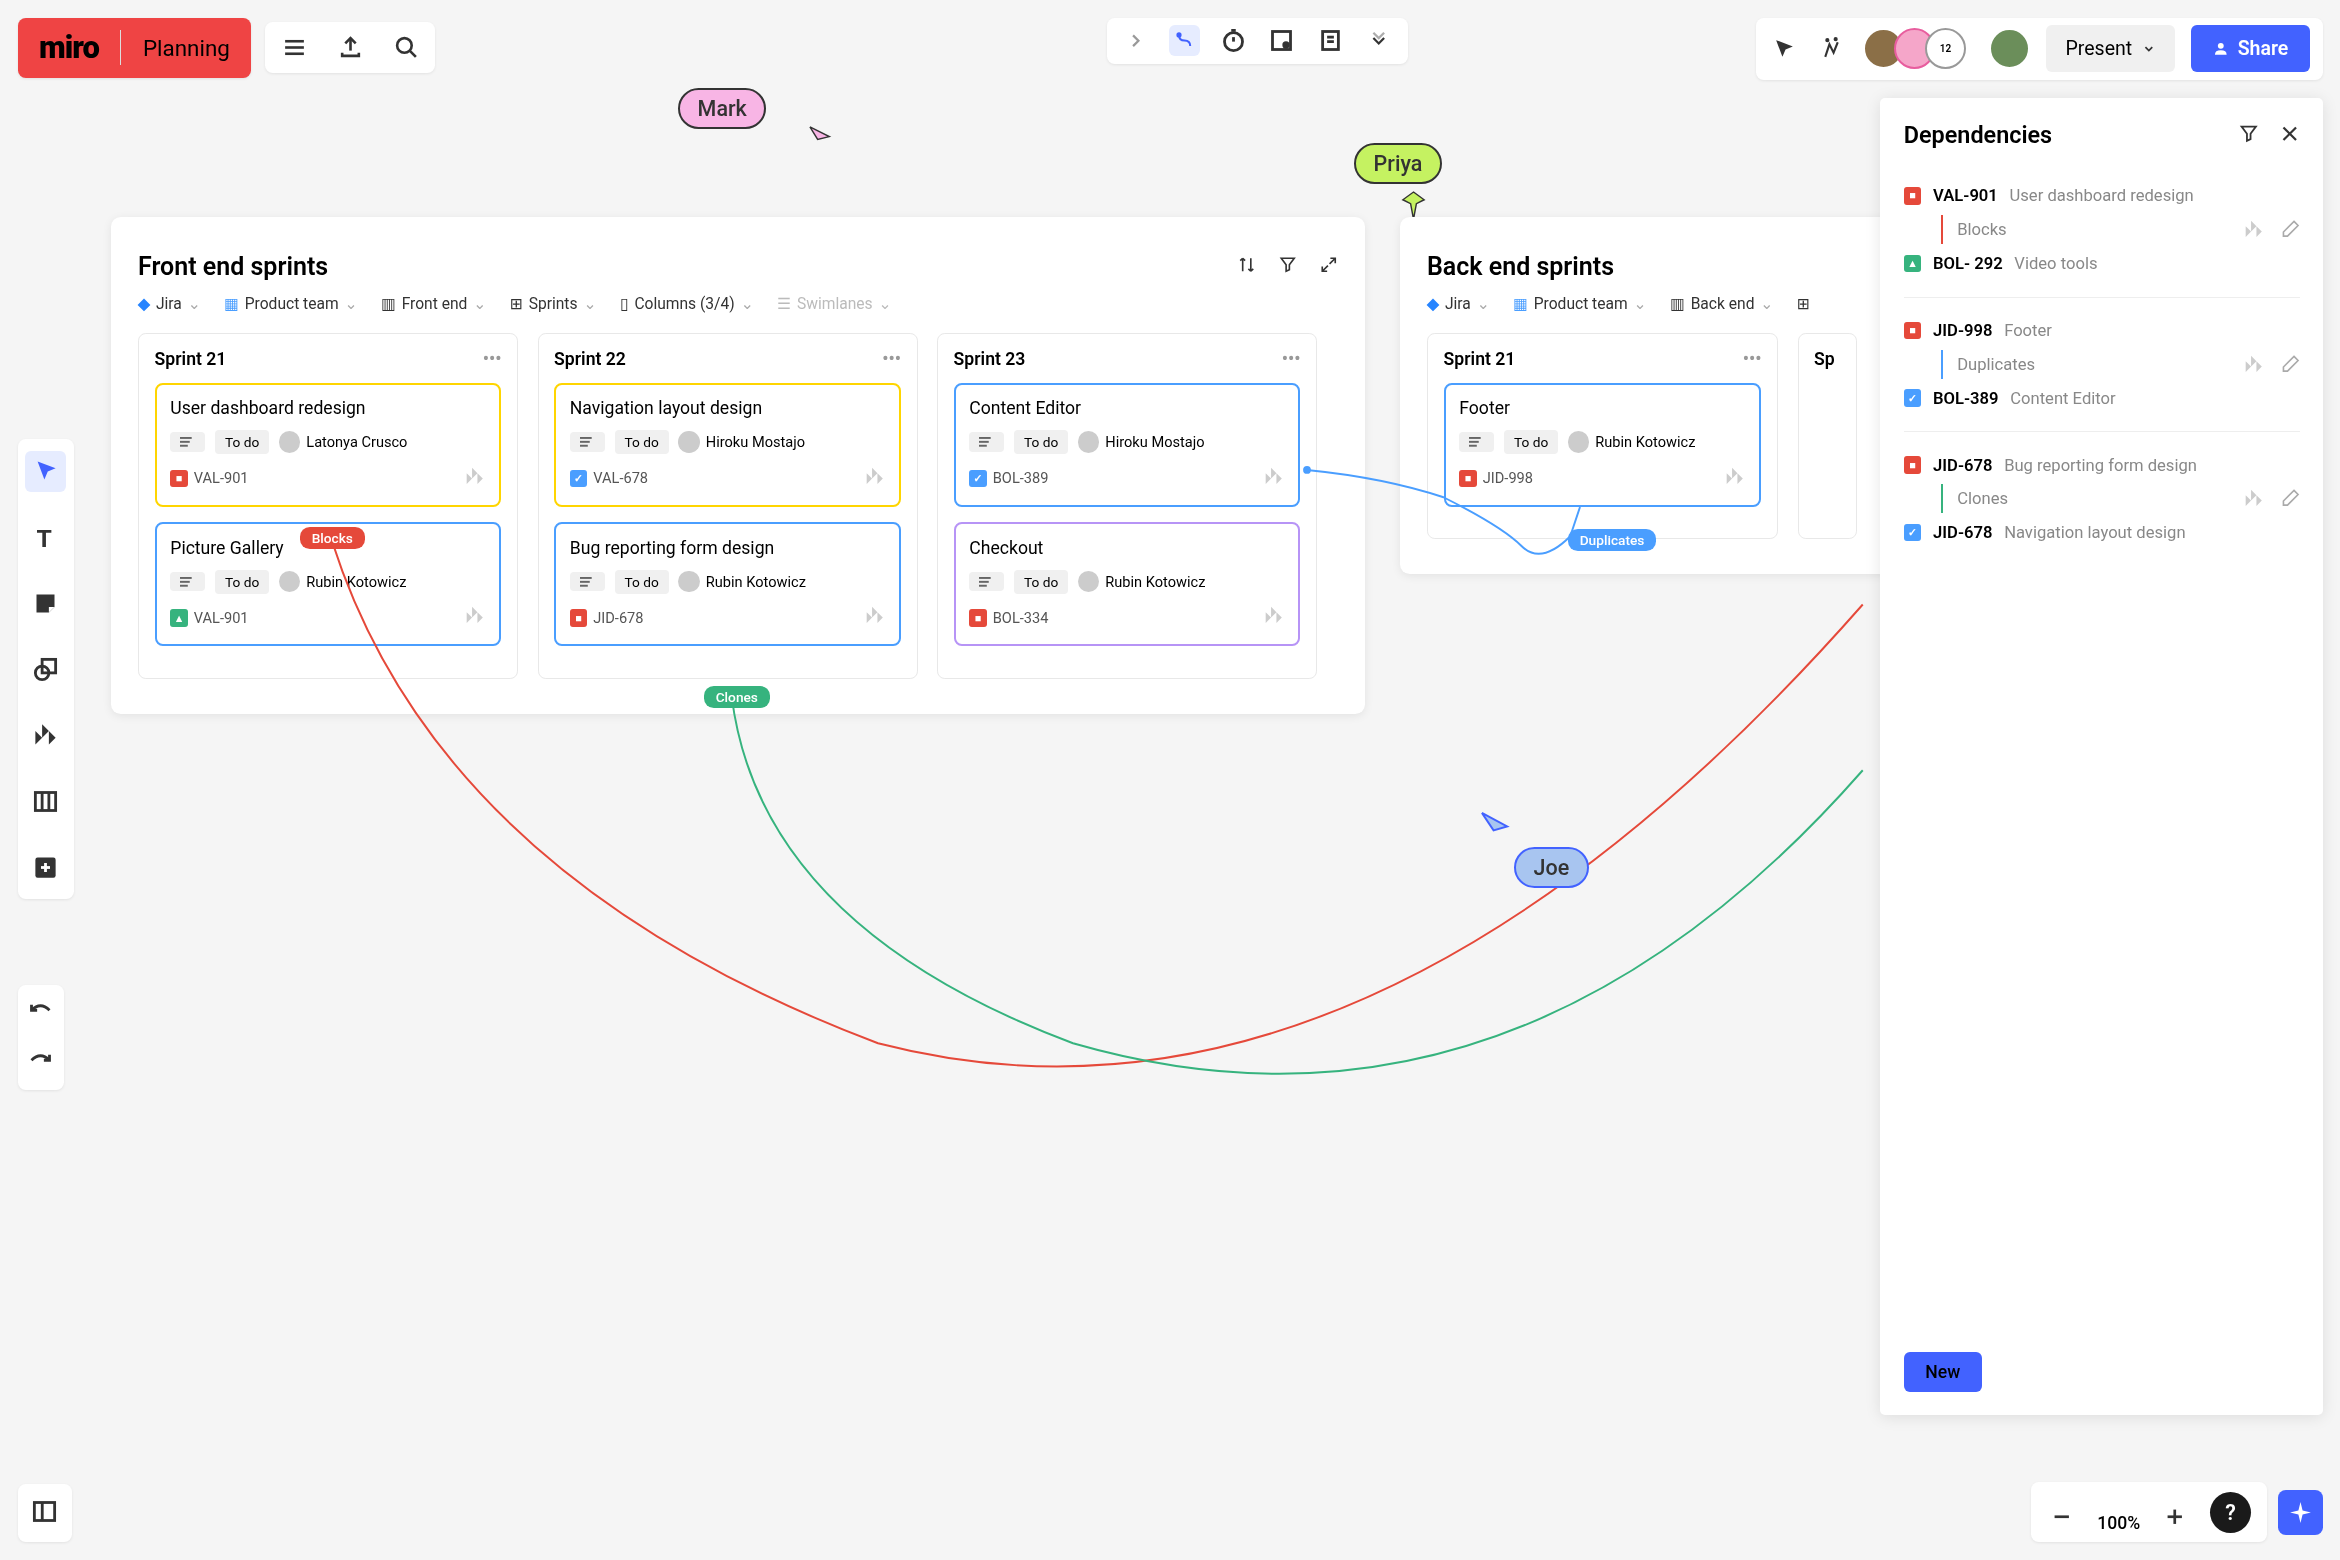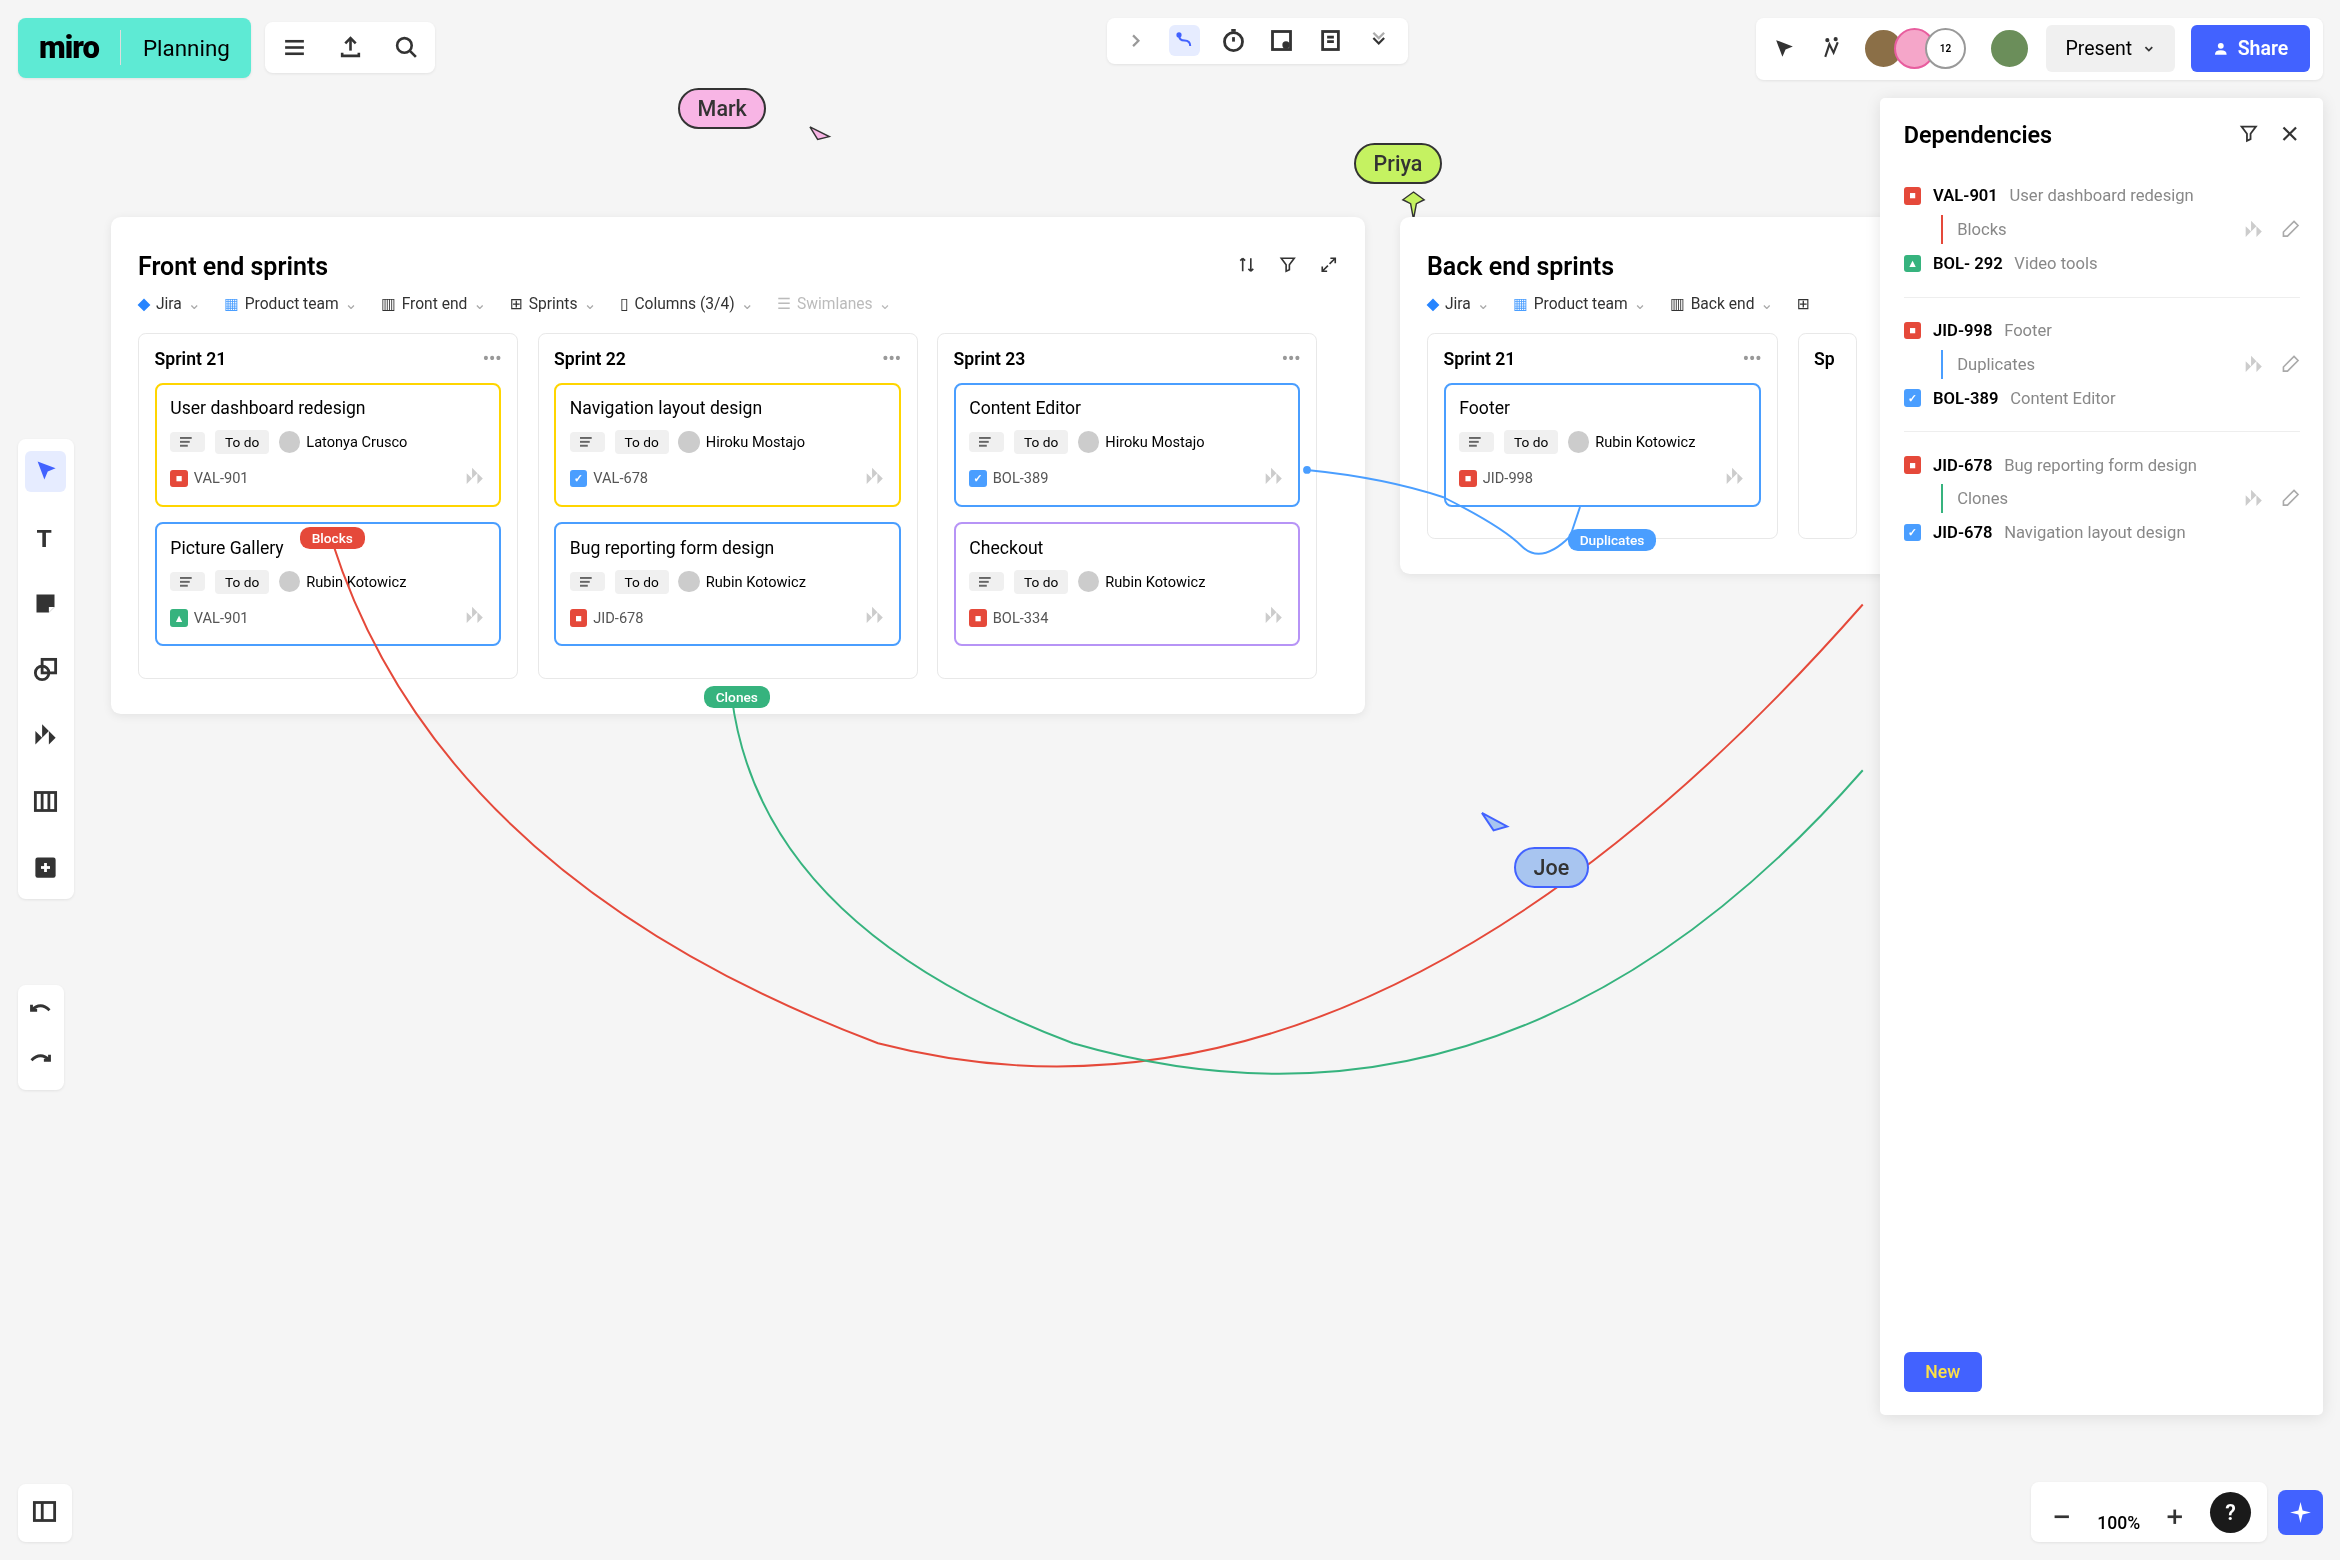--- a/index.html
+++ b/index.html
@@ -1,18 +1,18 @@
 <!DOCTYPE html>
 <html><head>
 <meta charset="utf-8">
 <style>
 *{box-sizing:border-box;margin:0;padding:0;font-family:-apple-system,BlinkMacSystemFont,"Segoe UI",Roboto,sans-serif}
 body{background:#f5f5f5;width:2341px;height:1560px;position:relative;overflow:hidden}
 .topbar{position:absolute;top:17.6px;left:17.6px;display:flex;gap:13.7px;align-items:center}
-.logo-group{background:#5eead4;border-radius:7.8px;padding:11.7px 21.5px;display:flex;align-items:center;gap:21.5px;box-shadow:0 1px 2.9px rgba(0,0,0,0.08)}
+.logo-group{background:#ef4444;border-radius:7.8px;padding:11.7px 21.5px;display:flex;align-items:center;gap:21.5px;box-shadow:0 1px 2.9px rgba(0,0,0,0.08)}
 .logo{font-weight:900;font-size:31px;letter-spacing:-1px}
 .divider{width:1px;height:35px;background:#ddd}
 .board-name{font-size:22.4px;font-weight:400}
 .topbar-tools{background:#fff;border-radius:7.8px;padding:9.8px 13.7px;display:flex;gap:25px;box-shadow:0 1px 2.9px rgba(0,0,0,0.08)}
 .icon-btn{width:31px;height:31px;display:flex;align-items:center;justify-content:center;cursor:pointer;border-radius:5.9px}
 .center-toolbar{position:absolute;top:17.6px;left:1107px;background:#fff;border-radius:7.8px;padding:7.8px 13.7px;display:flex;gap:17.6px;align-items:center;box-shadow:0 1px 2.9px rgba(0,0,0,0.08)}
 .tool-active{background:#e6ecff;border-radius:5.9px;padding:5.9px}
 .right-toolbar{position:absolute;top:17.6px;right:17.6px;display:flex;gap:13.7px;align-items:center}
 .collab-group{background:#fff;border-radius:7.8px;padding:7.8px 13.7px;display:flex;gap:15.6px;align-items:center;box-shadow:0 1px 2.9px rgba(0,0,0,0.08)}
 .avatars{display:flex;align-items:center}
@@ -69,21 +69,21 @@
 .deps-title{font-size:23.4px;font-weight:600}
 .deps-actions{display:flex;gap:19.5px}
 .dep-item{padding:7.8px 0}
 .dep-row{display:flex;align-items:center;gap:11.7px;padding:5.9px 0}
 .dep-ticket{font-weight:600;font-size:16.6px}
 .dep-name{color:#888;font-size:16.6px}
 .dep-type-row{display:flex;justify-content:space-between;align-items:center;padding:3.9px 0 3.9px 29px}
 .dep-type{color:#888;font-size:16.6px}
 .dep-arrow{width:2.9px;height:29px;margin-left:7.8px}
 .dep-divider{border-top:1px solid #eee;margin:9.8px 0}
-.new-btn{background:#4262ff;color:#fde047;padding:9.8px 21.5px;border-radius:5.9px;font-size:17.6px;font-weight:500;cursor:pointer;display:inline-block;margin-top:19.5px;position:absolute;bottom:23.4px;left:23.4px}
+.new-btn{background:#4262ff;color:#000000;padding:9.8px 21.5px;border-radius:5.9px;font-size:17.6px;font-weight:500;cursor:pointer;display:inline-block;margin-top:19.5px;position:absolute;bottom:23.4px;left:23.4px}
 .deps-panel{height:1317px}
 svg.connector{position:absolute;top:0;left:0;width:100%;height:100%;pointer-events:none;z-index:1}
 </style>
 </head>
 <body>
 
 <svg class="connector" viewBox="0 0 2400 1600" width="2341" height="1560">
   <path d="M 340 555 Q 450 900 900 1070 Q 1400 1200 1910 620" stroke="#e5493a" stroke-width="2" fill="none"></path>
   <path d="M 750 715 Q 780 950 1100 1070 Q 1550 1200 1910 790" stroke="#36b37e" stroke-width="2" fill="none"></path>
   <path d="M 1340 482 Q 1420 490 1480 510 Q 1540 540 1560 560 Q 1580 580 1610 550 L 1620 520" stroke="#4a9eff" stroke-width="2" fill="none"></path>

